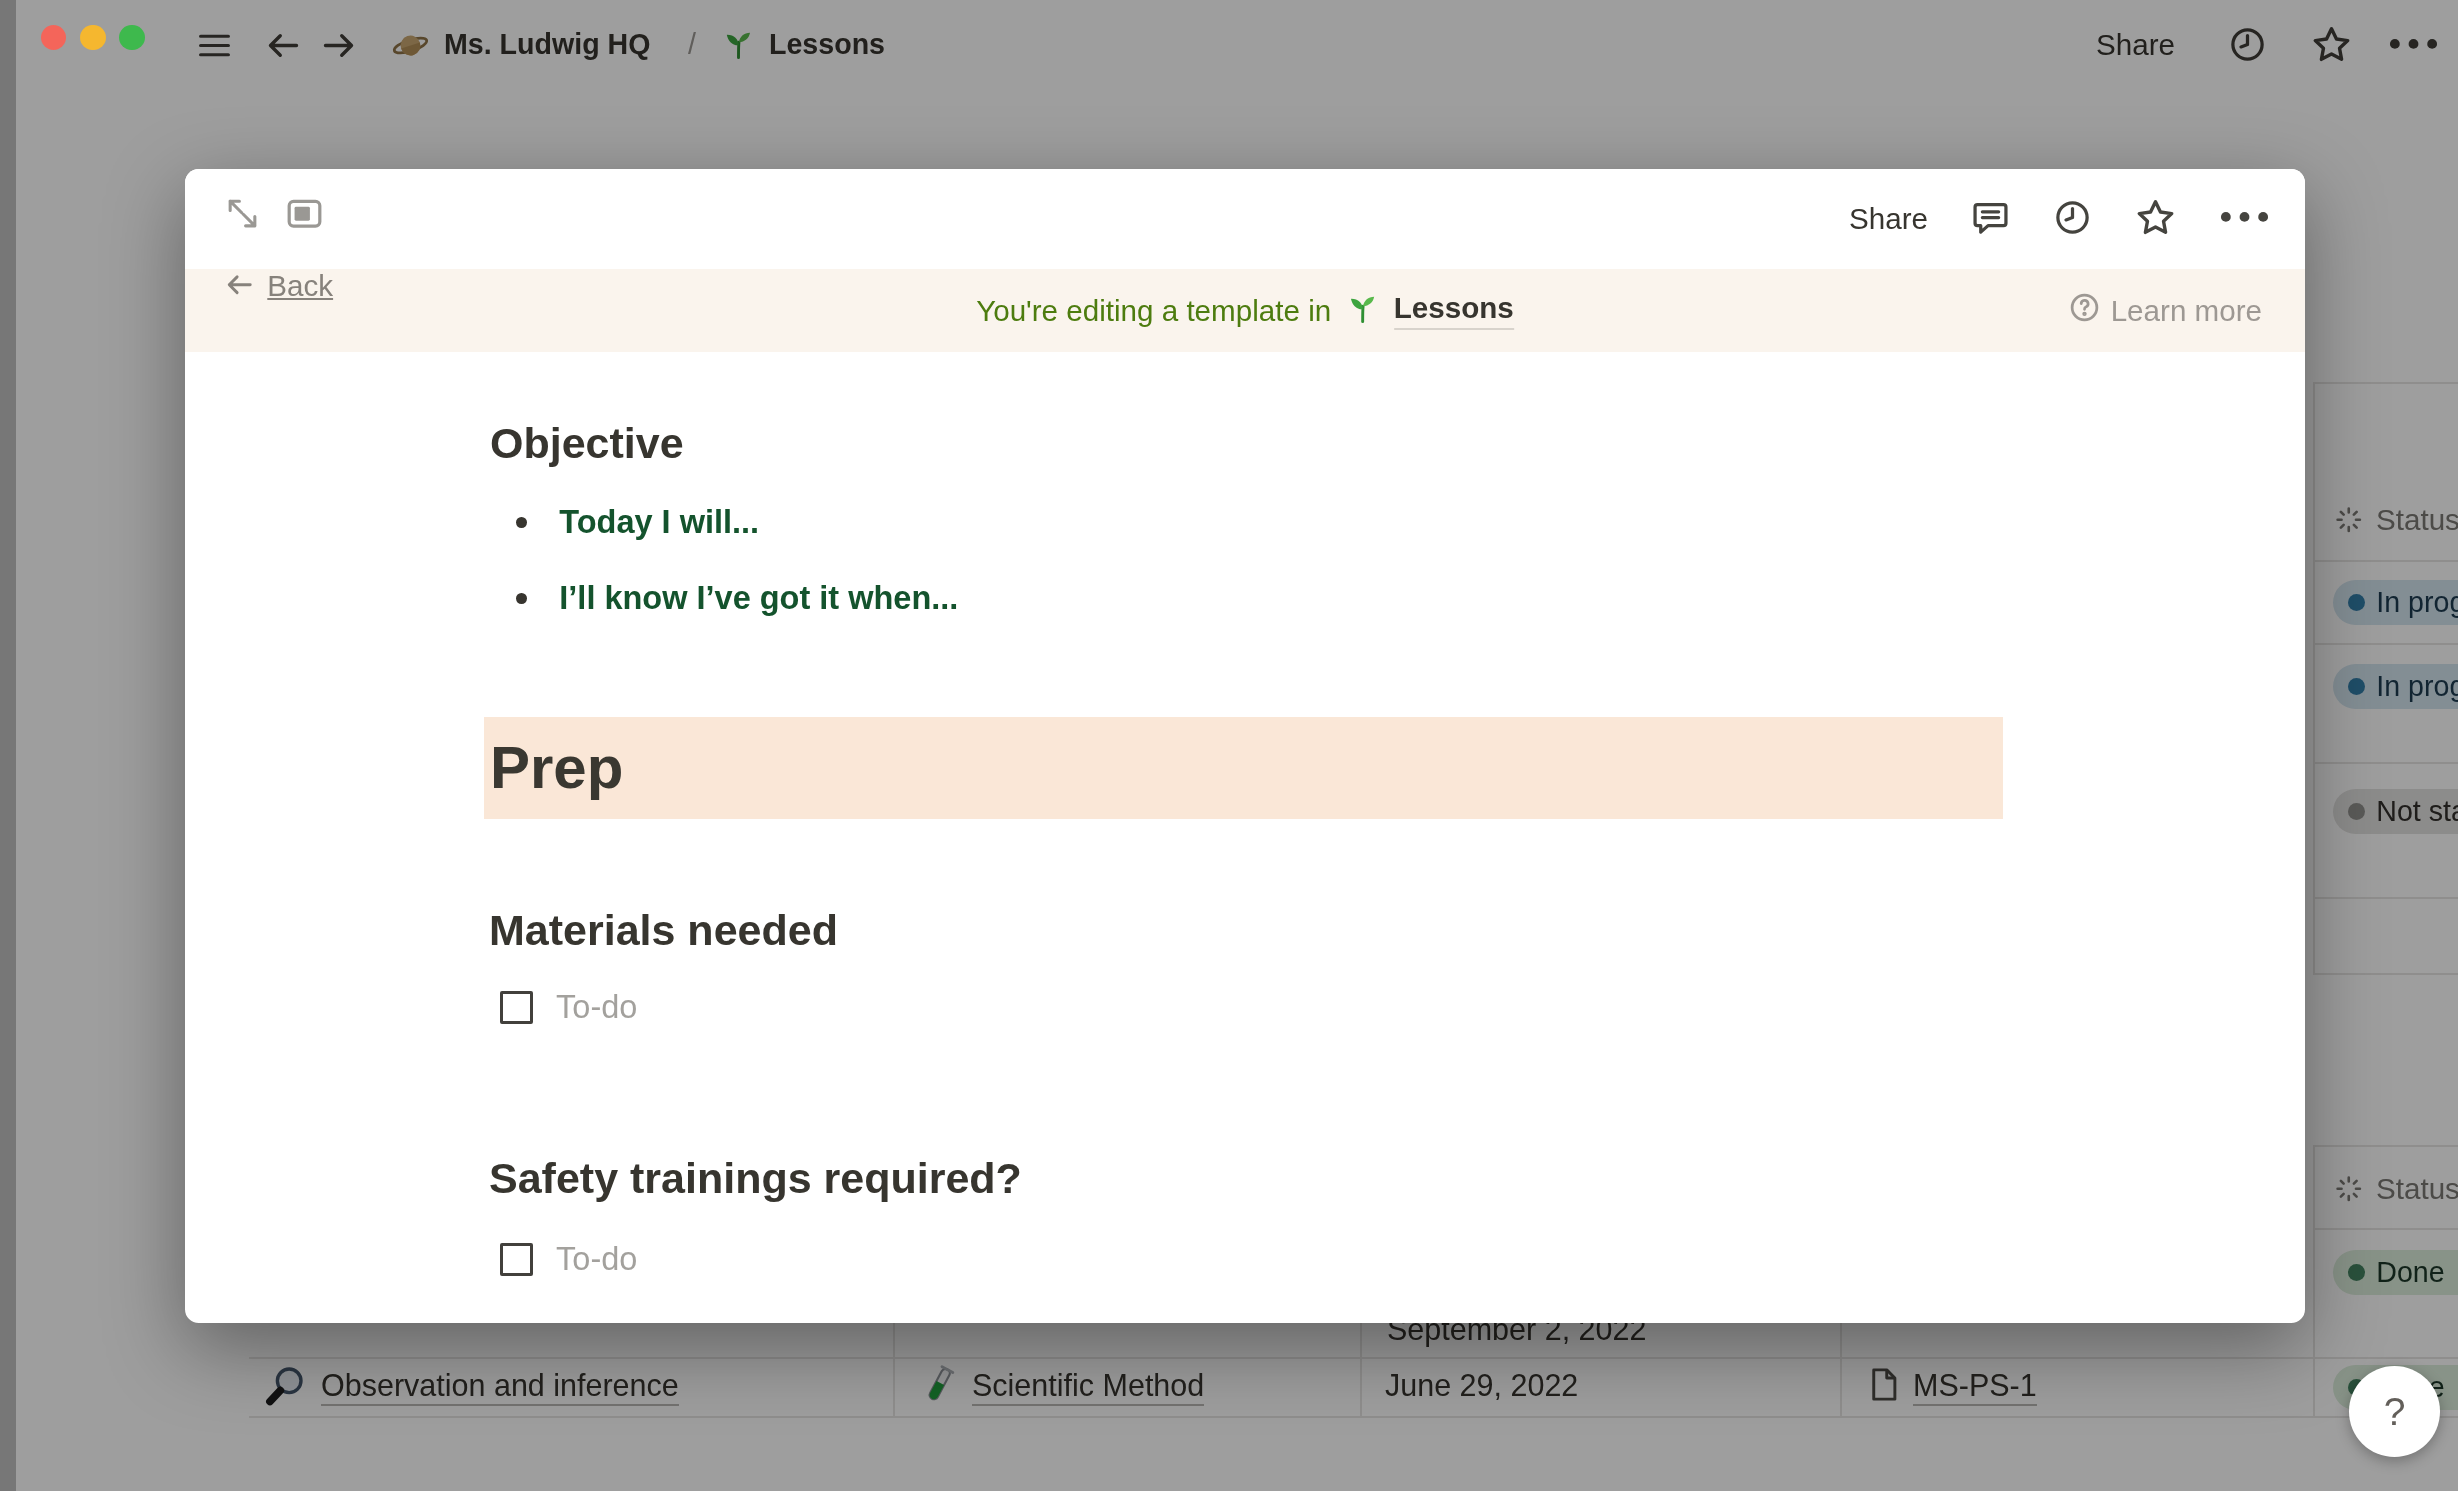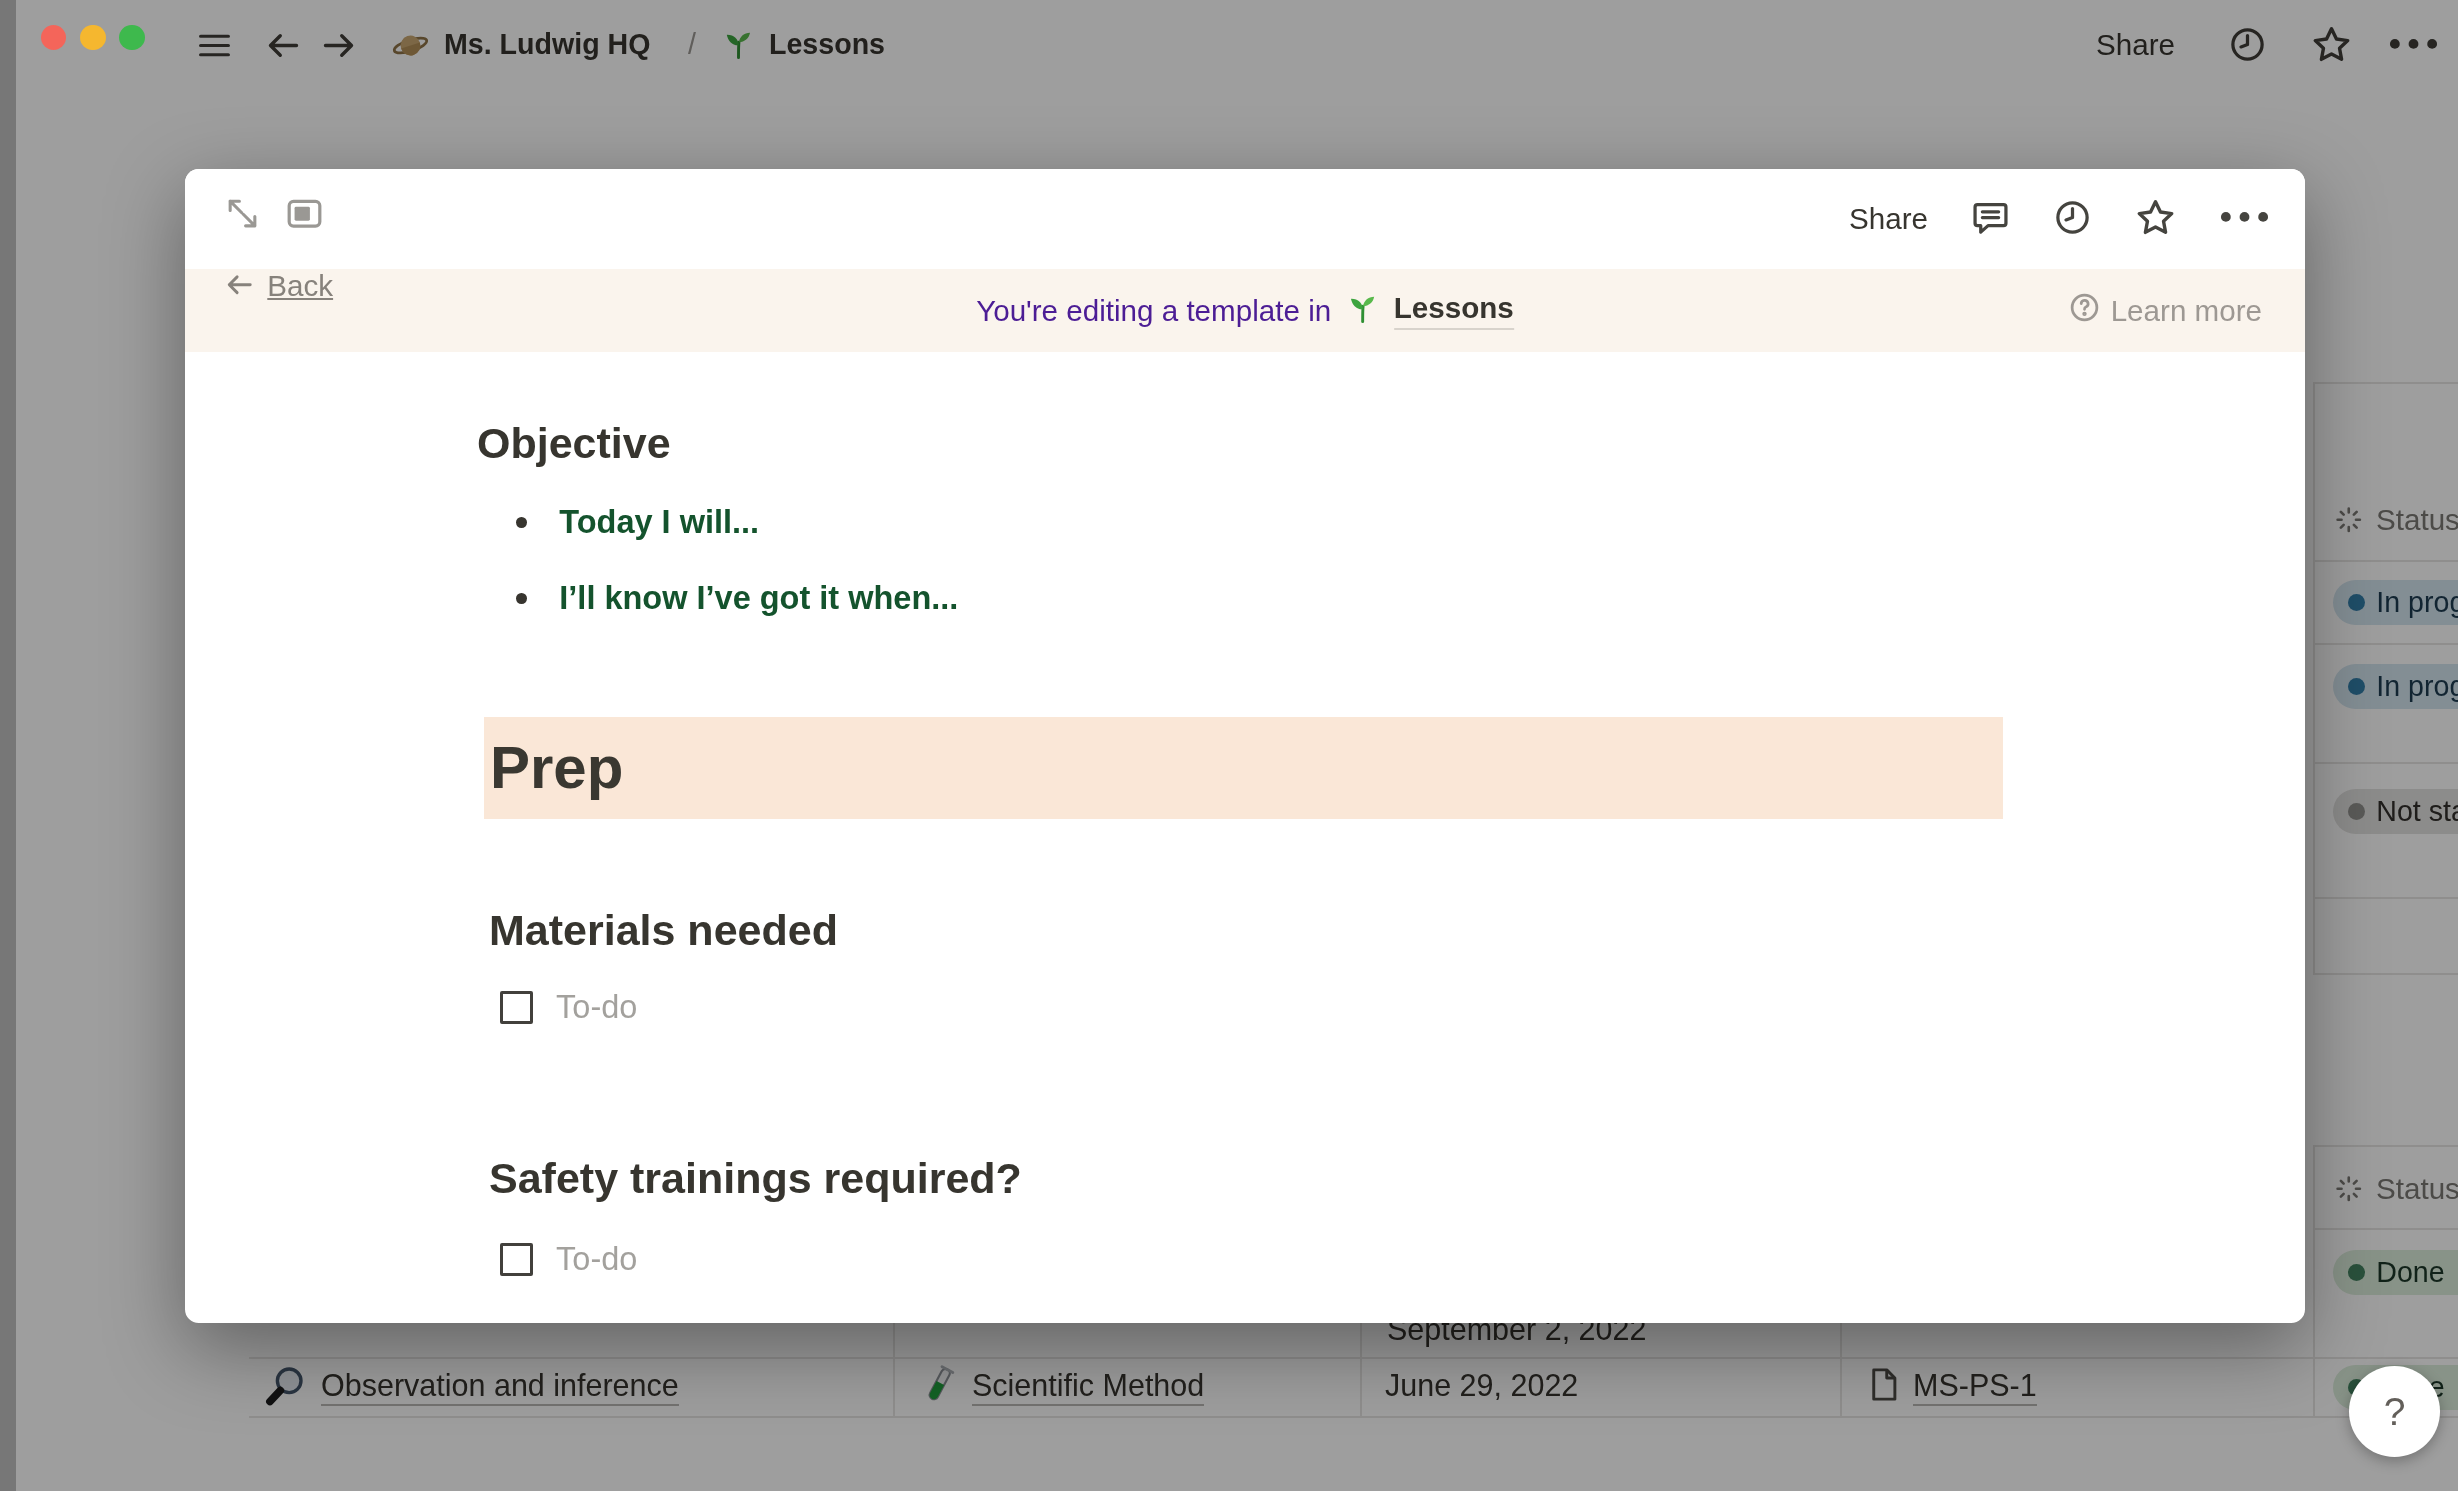--- a/index.html
+++ b/index.html
@@ -40,21 +40,21 @@
          border-radius:13.8px;z-index:30;box-shadow:0 24.6px 79px rgba(0,0,0,0.38);overflow:hidden;}
   .modal-header{position:absolute;top:0;left:0;right:0;height:100px;background:#fff;}
   .mh-right{position:absolute;right:35px;top:0;height:100px;display:flex;align-items:center;gap:43px;}
   .mh-share{font-size:29.6px;color:#37352f;}
 
   .banner{position:absolute;top:100px;left:0;right:0;height:83px;background:#faf4ed;}
   .banner-left{position:absolute;left:39px;top:0;height:83px;display:flex;gap:11.8px;
                color:#87827c;font-size:29.6px;text-decoration:underline;}
   .banner-center{position:absolute;left:50%;transform:translateX(-50%);top:0;height:83px;
                  display:flex;align-items:center;gap:13.8px;white-space:nowrap;}
-  .banner-msg{color:#4c1d95;font-size:29.6px;}
+  .banner-msg{color:#4d7c0f;font-size:29.6px;}
   .banner-target{color:#37352f;font-size:29.6px;font-weight:bold;border-bottom:2px solid #d8d3cc;padding-bottom:3px;}
   .banner-right{position:absolute;right:43px;top:0;height:83px;display:flex;align-items:center;gap:9.9px;
                 color:#9d9893;font-size:29.6px;}
 
   .h3{position:absolute;font-size:43px;font-weight:bold;color:#37352f;white-space:nowrap;}
   .bullet-row{position:absolute;display:flex;align-items:center;}
   .bullet-dot{width:10.8px;height:10.8px;border-radius:50%;background:#37352f;margin-right:32.5px;}
   .bullet-text{font-size:32.5px;font-weight:bold;color:#14532d;white-space:nowrap;}
   .prep-block{position:absolute;left:299px;top:548px;width:1519px;height:102px;background:#fae7d7;}
   .prep-text{font-size:60px;font-weight:bold;color:#3a3831;line-height:102px;padding-left:5.9px;}
@@ -294,21 +294,21 @@
           <svg width="33" height="33" viewBox="0 0 24 24" fill="none" stroke="#9d9893" stroke-width="2">
               <circle cx="12" cy="12" r="9"></circle>
               <path d="M9.6 9.2a2.5 2.5 0 1 1 3.4 2.4c-.8.3-1 .9-1 1.7" stroke-linecap="round"></path>
               <circle cx="12" cy="16.6" r="0.6" fill="#9d9893"></circle>
             </svg>
         </span>
         <span>Learn more</span>
       </div>
     </div>
 
-    <div class="h3" style="left:292px;top:250px;">Objective</div>
+    <div class="h3" style="left:305px;top:250px;">Objective</div>
 
     <div class="bullet-row" style="left:331px;top:335px;">
       <span class="bullet-dot"></span>
       <span class="bullet-text">Today I will...</span>
     </div>
     <div class="bullet-row" style="left:331px;top:411px;">
       <span class="bullet-dot"></span>
       <span class="bullet-text">I’ll know I’ve got it when...</span>
     </div>
 

